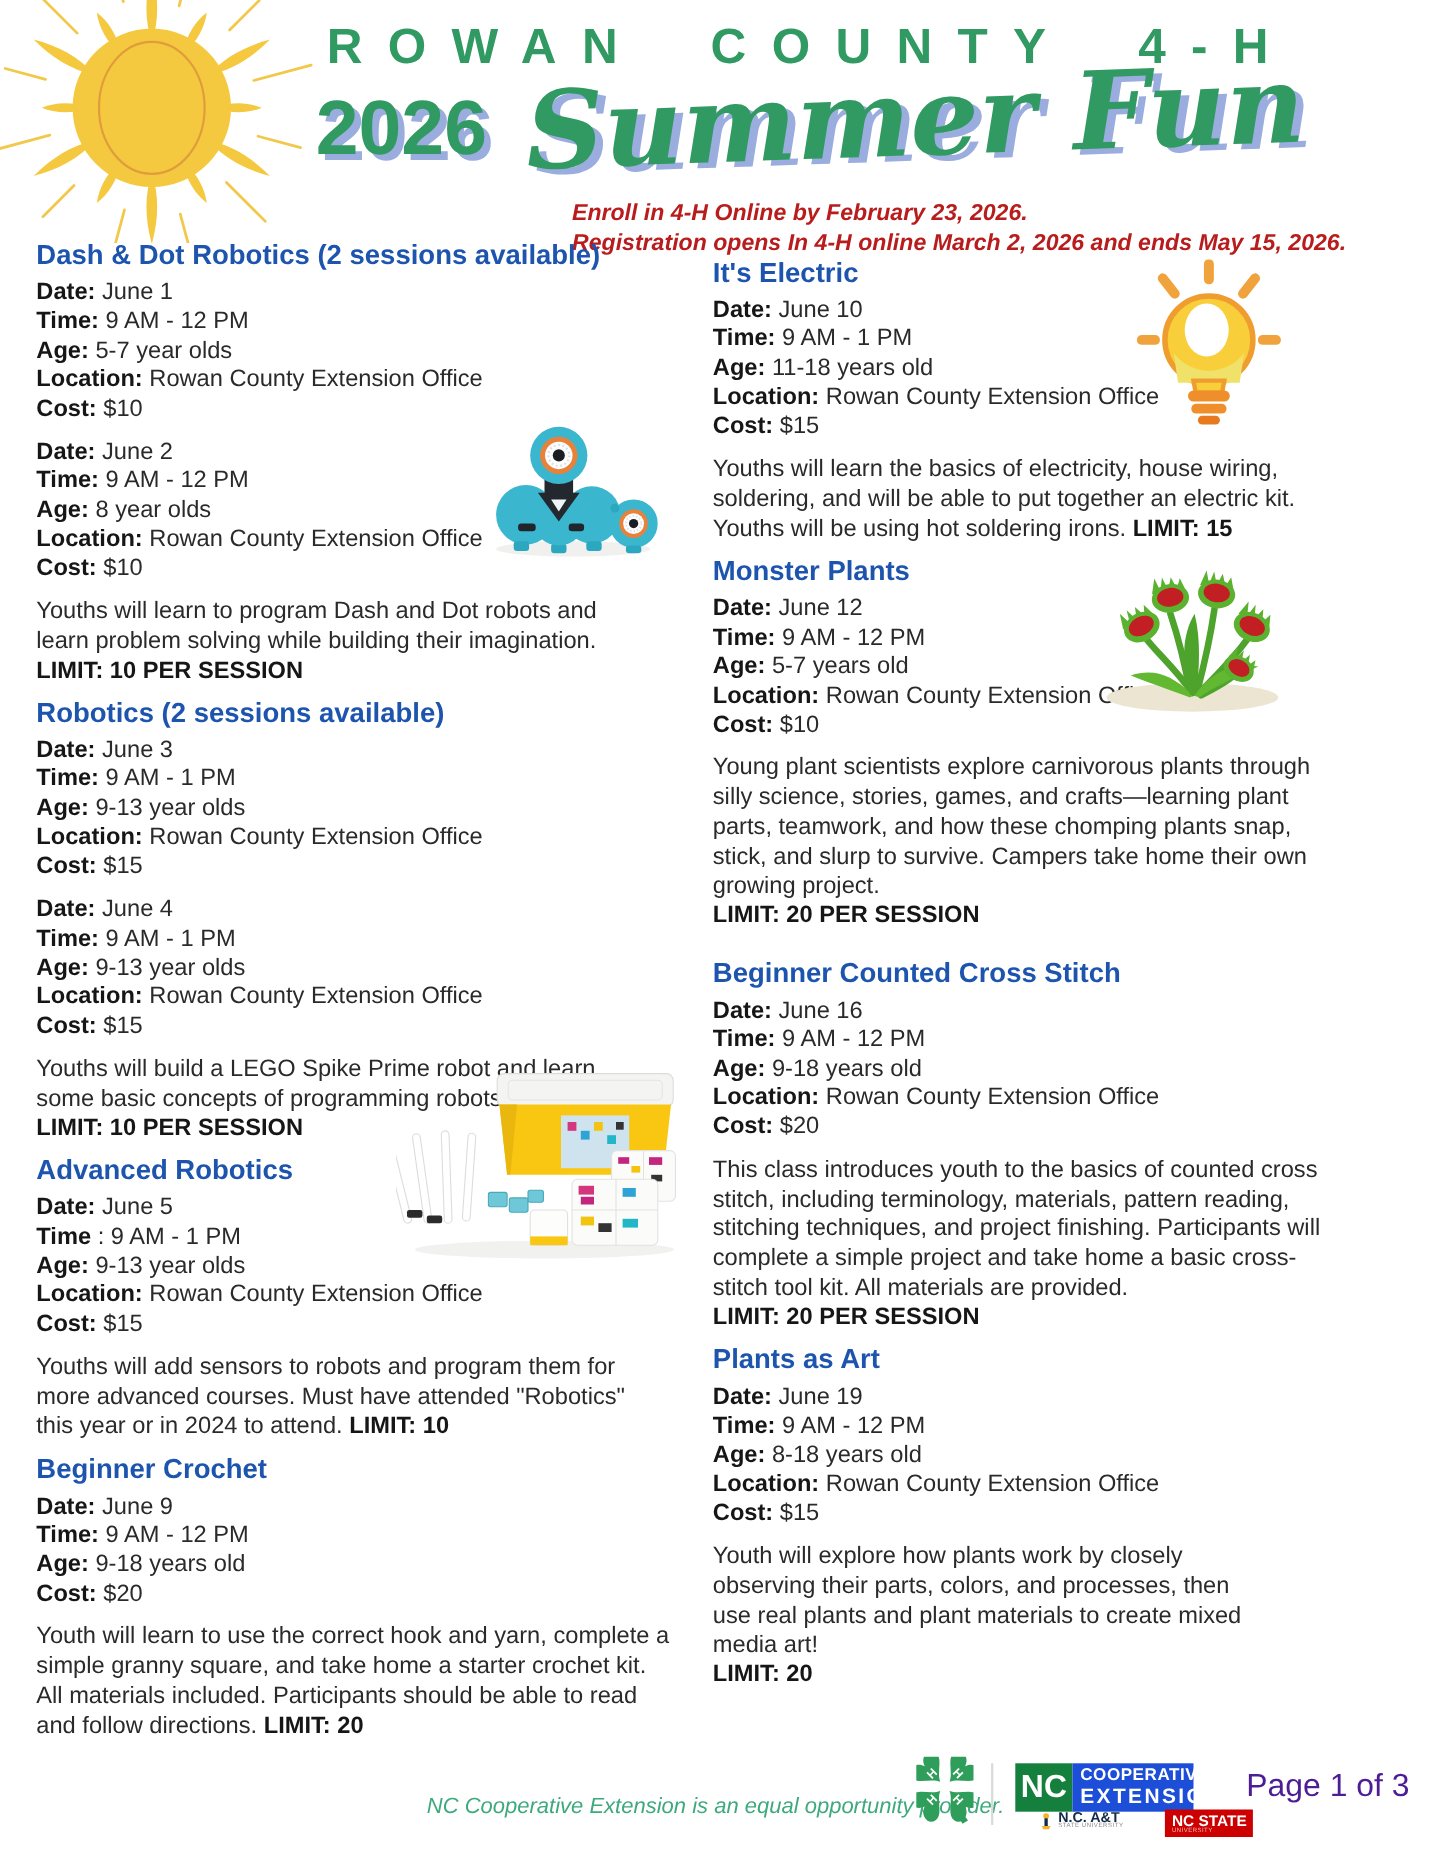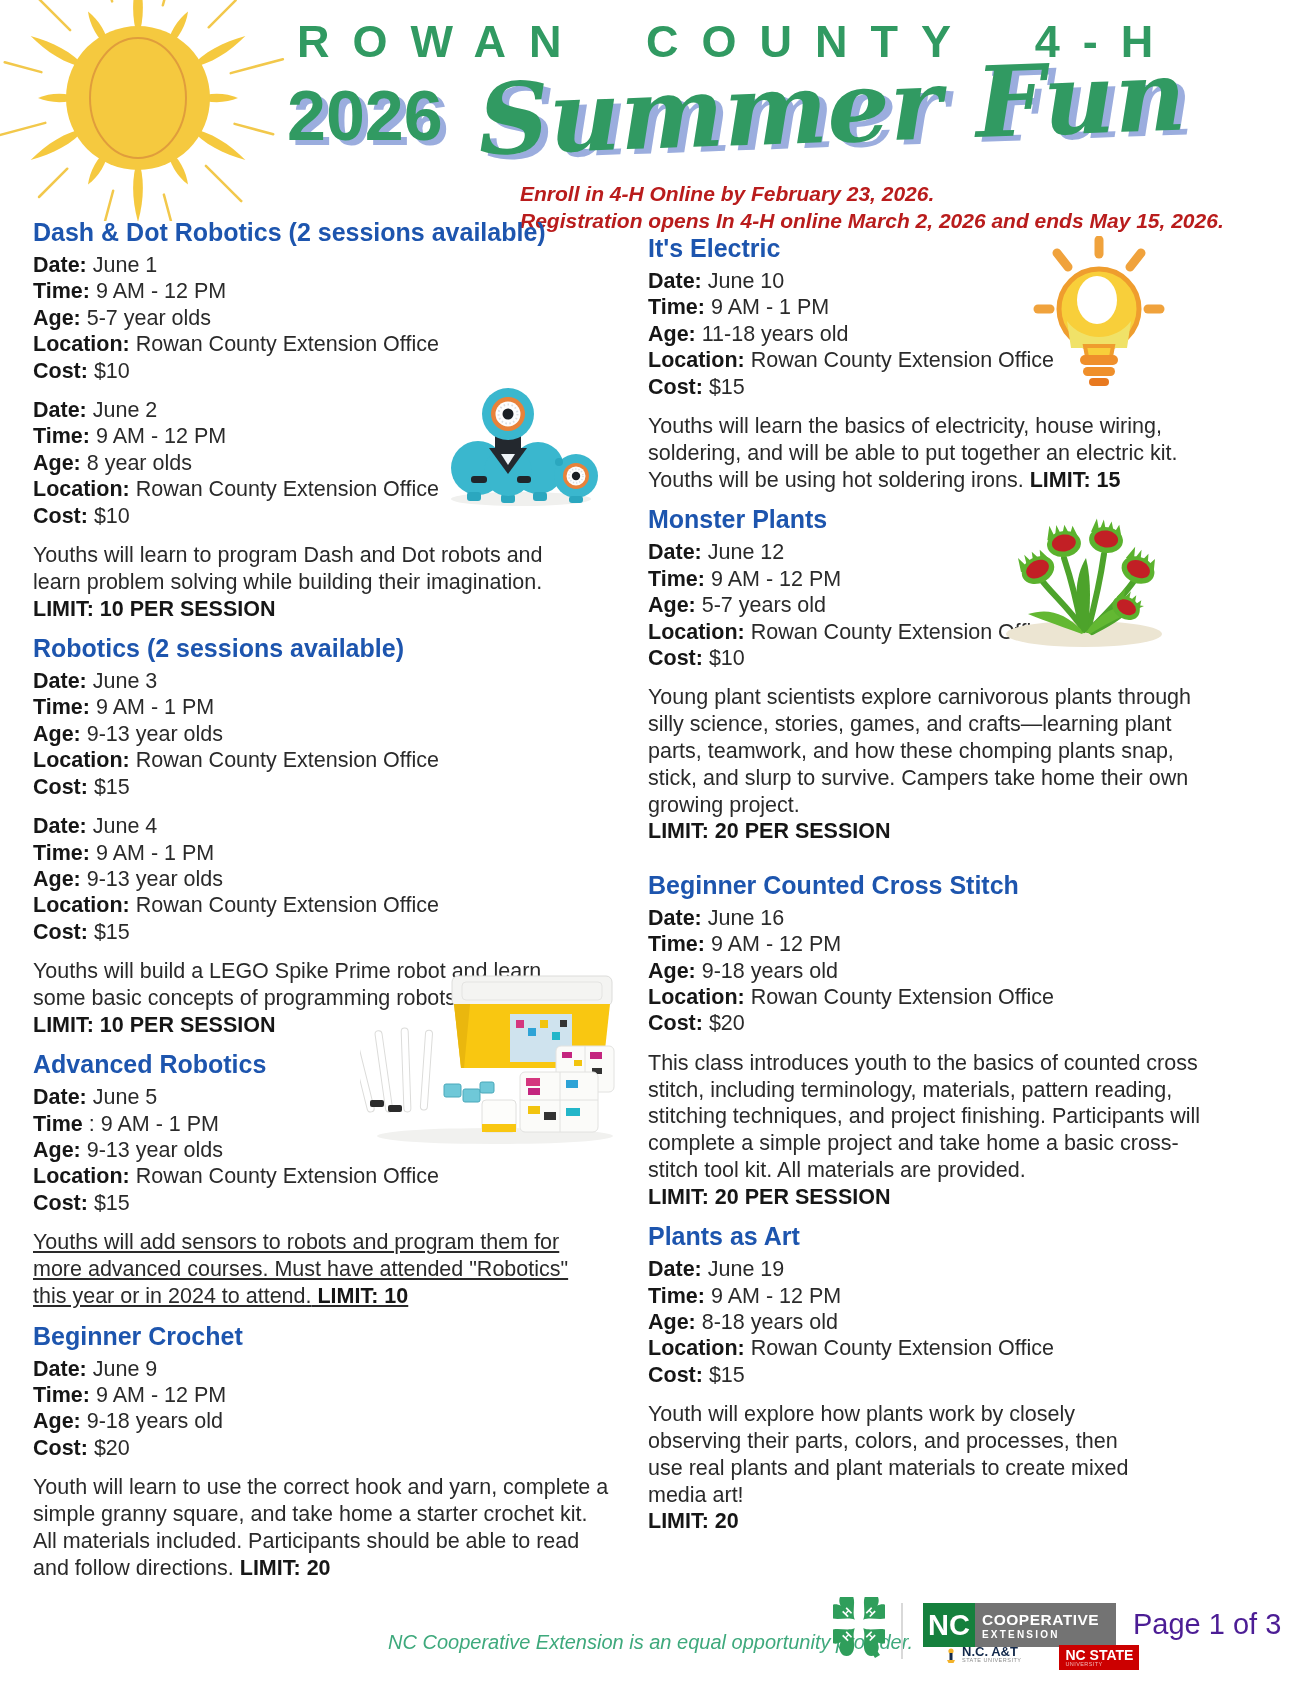--- a/index.html
+++ b/index.html
@@ -45,25 +45,25 @@
     color:#3ea97c; margin:0;
   }
   .clover { position:absolute; left:833px; top:1597px; }
   .footer-divider { position:absolute; left:901px; top:1603px; width:2px; height:56px; background:#d9d9d9; }
   .nc-logo { position:absolute; left:923px; top:1603px; display:flex; }
   .nc-logo .nc-red {
     width:52px; height:44px; background:#15803d; color:#ffffff; font-weight:bold;
     font-size:29px; display:flex; align-items:center; justify-content:center;
   }
   .nc-logo .nc-navy {
-    width:141px; height:44px; background:#737373; color:#ffffff; font-weight:bold;
+    width:110px; height:44px; background:#1d4ed8; color:#ffffff; font-weight:bold;
     display:flex; flex-direction:column; justify-content:center; padding-left:7px; box-sizing:border-box;
   }
   .nc-navy .l1 { font-size:15.5px; letter-spacing:0.5px; }
-  .nc-navy .l2 { font-size:10px; letter-spacing:2.2px; }
+  .nc-navy .l2 { font-size:19px; letter-spacing:2.2px;text-align:center; }
   .sub-logos { position:absolute; left:944px; top:1645px; display:flex; align-items:flex-start; gap:38px; }
   .ncat { display:flex; align-items:flex-end; gap:4px; }
   .ncat-text { line-height:1; }
   .ncat-name { font-size:13px; font-weight:bold; color:#13294b; }
   .ncat-sub { font-size:5.5px; color:#8a8a8a; letter-spacing:0.5px; }
   .ncstate { background:#cc0000; color:#fff; padding:3px 6px 2px 6px; line-height:1; }
   .ncstate .s1 { font-size:14px; font-weight:bold; }
   .ncstate .s2 { font-size:5.5px; color:#f2b8b8; letter-spacing:0.4px; }
   .page-label { position:absolute; left:1133px; top:1608px; font-size:29px; color:#4c1d95; }
 </style>
@@ -160,21 +160,21 @@
       </div>
       <div class="section">
         <h2>Advanced Robotics</h2>
         <div class="session">
           <p><b>Date:</b> June 5</p>
           <p><b>Time</b> : 9 AM - 1 PM</p>
           <p><b>Age:</b> 9-13 year olds</p>
           <p><b>Location:</b> Rowan County Extension Office</p>
           <p><b>Cost:</b> $15</p>
         </div>
-        <p class="desc" style="max-width: 545px; text-decoration: underline;">Youths will add sensors to robots and program them for more advanced courses. Must have attended "Robotics" this year or in 2024 to attend.<b> LIMIT: 10</b></p>
+        <p class="desc" style="max-width: 545px;">Youths will add sensors to robots and program them for more advanced courses. Must have attended "Robotics" this year or in 2024 to attend.<b> LIMIT: 10</b></p>
       </div>
       <div class="section">
         <h2>Beginner Crochet</h2>
         <div class="session">
           <p><b>Date:</b> June 9</p>
           <p><b>Time:</b> 9 AM - 12 PM</p>
           <p><b>Age:</b> 9-18 years old</p>
           <p><b>Cost:</b> $20</p>
         </div>
         <p class="desc" style="max-width: 578px;">Youth will learn to use the correct hook and yarn, complete a simple granny square, and take home a starter crochet kit. All materials included. Participants should be able to read and follow directions.<b> LIMIT: 20</b></p>

